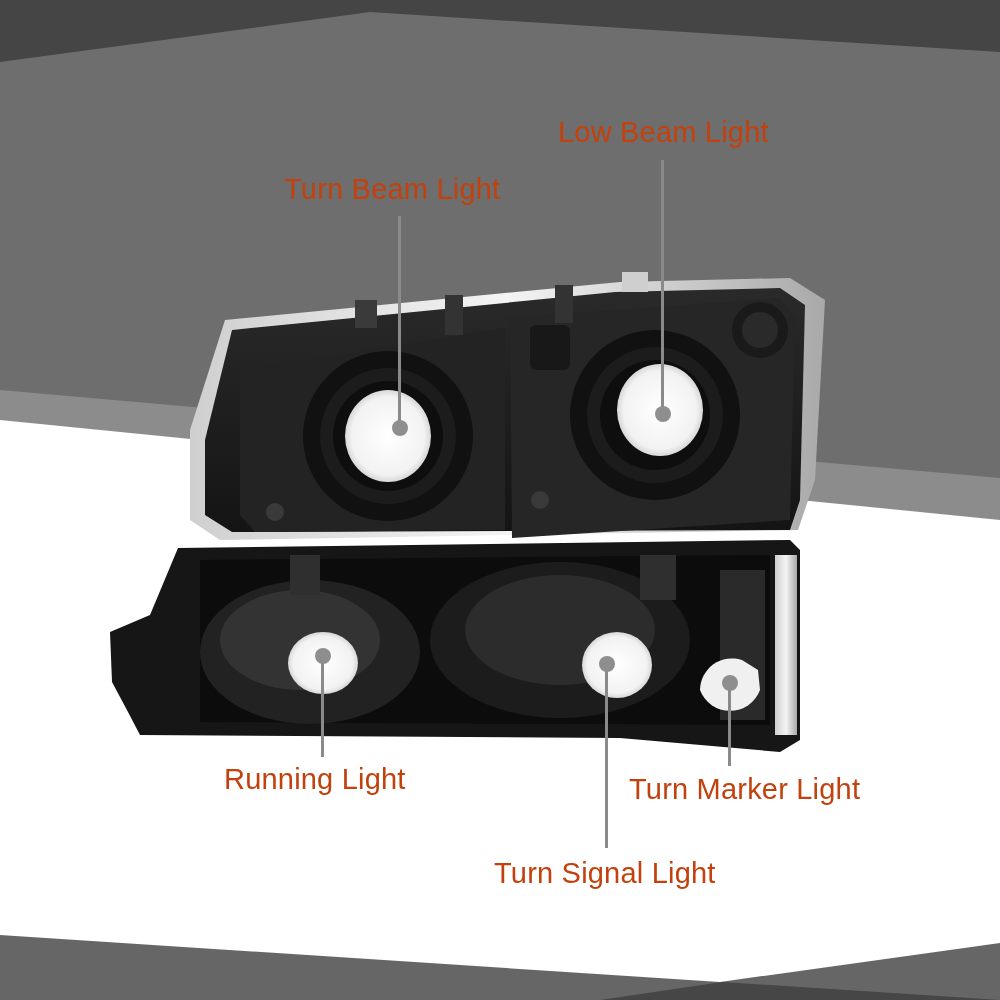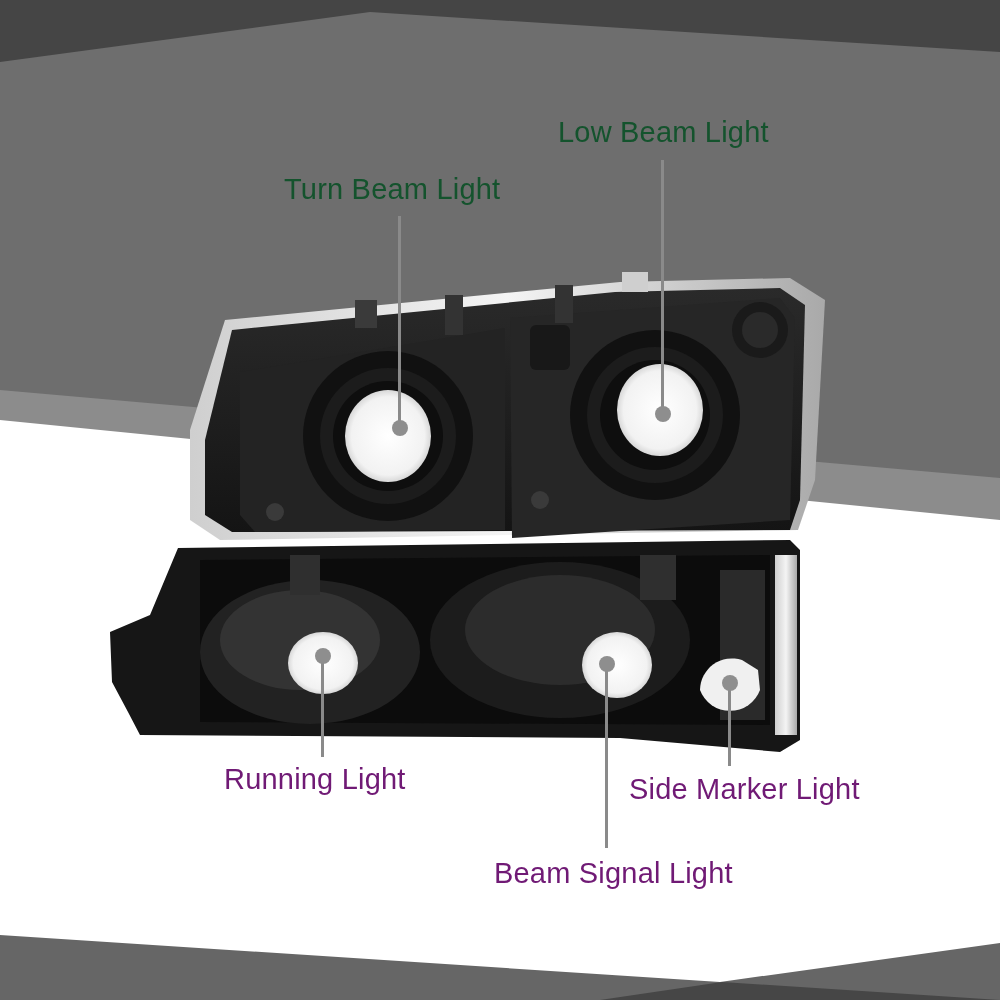--- a/index.html
+++ b/index.html
@@ -1,21 +1,21 @@
 <!DOCTYPE html>
 <html><head>
 <meta charset="utf-8">
 <style>
   html, body { margin: 0; padding: 0; }
   body { width: 1000px; height: 1000px; overflow: hidden; background: #ffffff; position: relative; font-family: "Liberation Sans", "DejaVu Sans", sans-serif; }
   .stage { position: absolute; left: 0; top: 0; width: 1000px; height: 1000px; }
   .bg-svg { position: absolute; left: 0; top: 0; }
   .label { position: absolute; font-size: 29px; letter-spacing: 0.2px; white-space: nowrap; line-height: 1; }
-  .label.light { color: #14532d; }
-  .label.dark { color: #701a75; }
+  .label.light { color: #c2410c; }
+  .label.dark { color: #c2410c; }
   .leader { position: absolute; width: 3px; background: #8a8a8a; }
   .dot { position: absolute; width: 16px; height: 16px; border-radius: 50%; background: #8e8e8e; margin-left: -8px; margin-top: -8px; }
 </style>
 </head>
 <body>
 
 <div class="stage">
 
   <svg class="bg-svg" width="1000" height="1000" viewBox="0 0 1000 1000">
 
@@ -118,22 +118,22 @@
 
   <div>
     <div class="leader" style="left:321px; top:656px; height:101px;"></div>
     <div class="dot" style="left:323px; top:656px;"></div>
     <div class="label dark" style="left:224px; top:765px;">Running Light</div>
   </div>
 
   <div>
     <div class="leader" style="left:605px; top:664px; height:184px;"></div>
     <div class="dot" style="left:607px; top:664px;"></div>
-    <div class="label dark" style="left:494px; top:859px;">Beam Signal Light</div>
+    <div class="label dark" style="left:494px; top:859px;">Turn Signal Light</div>
   </div>
 
   <div>
     <div class="leader" style="left:728px; top:683px; height:83px;"></div>
     <div class="dot" style="left:730px; top:683px;"></div>
-    <div class="label dark" style="left:629px; top:775px;">Side Marker Light</div>
+    <div class="label dark" style="left:629px; top:775px;">Turn Marker Light</div>
   </div>
 
 </div>
 
 </body></html>

